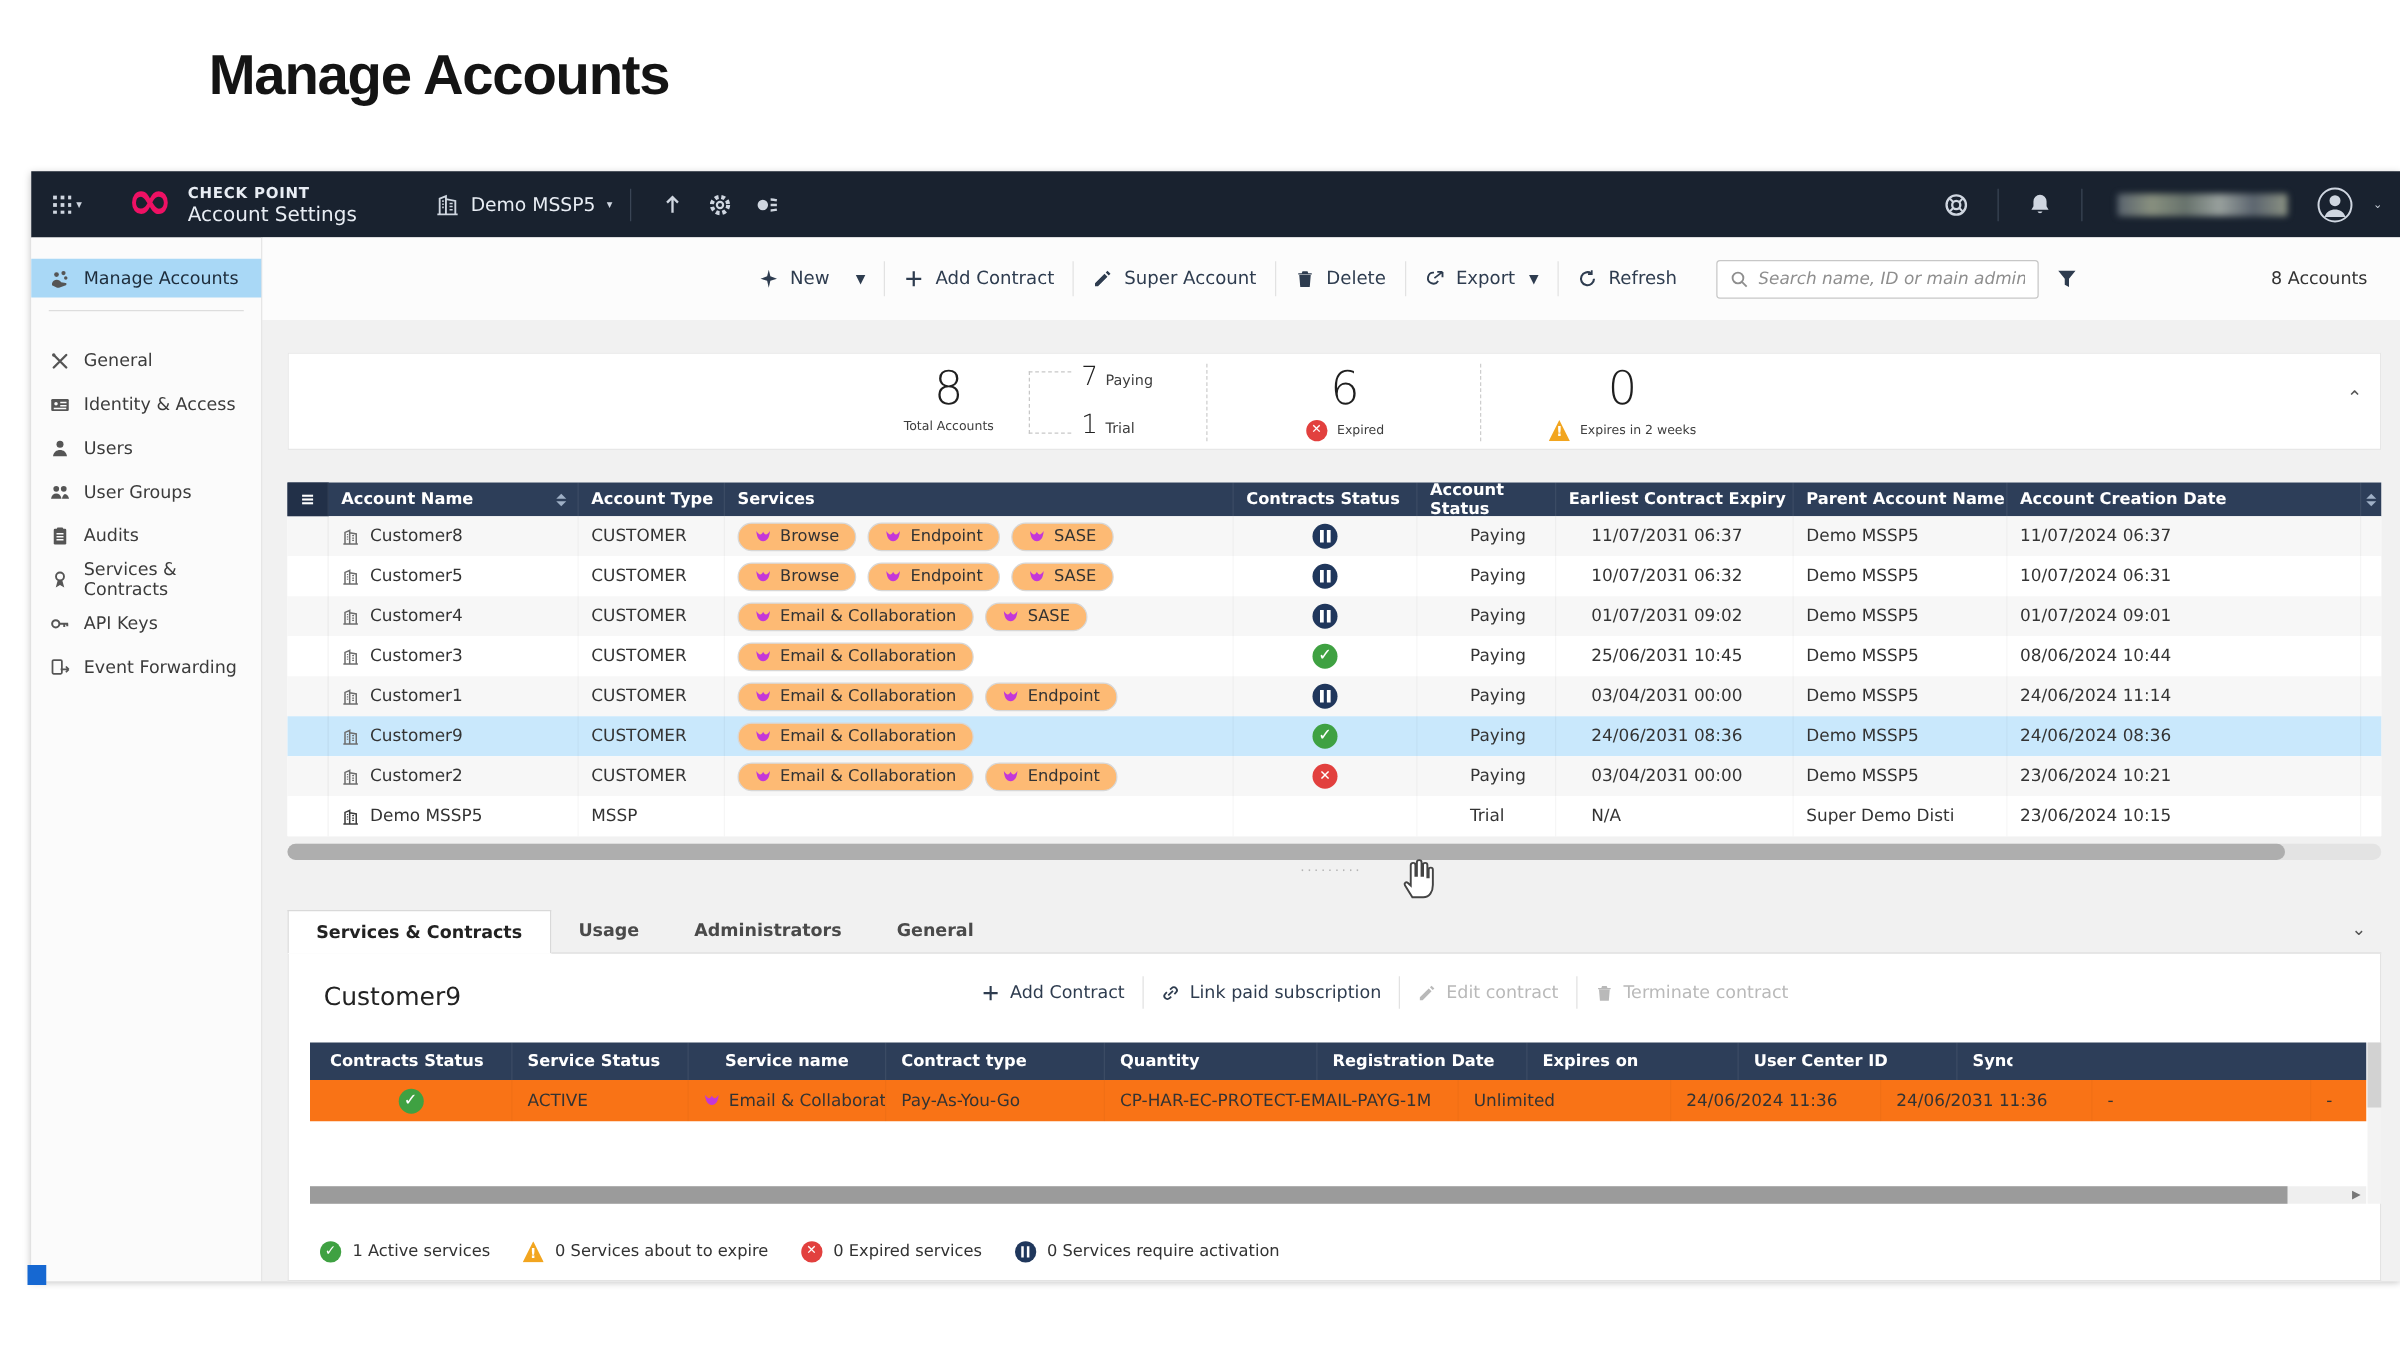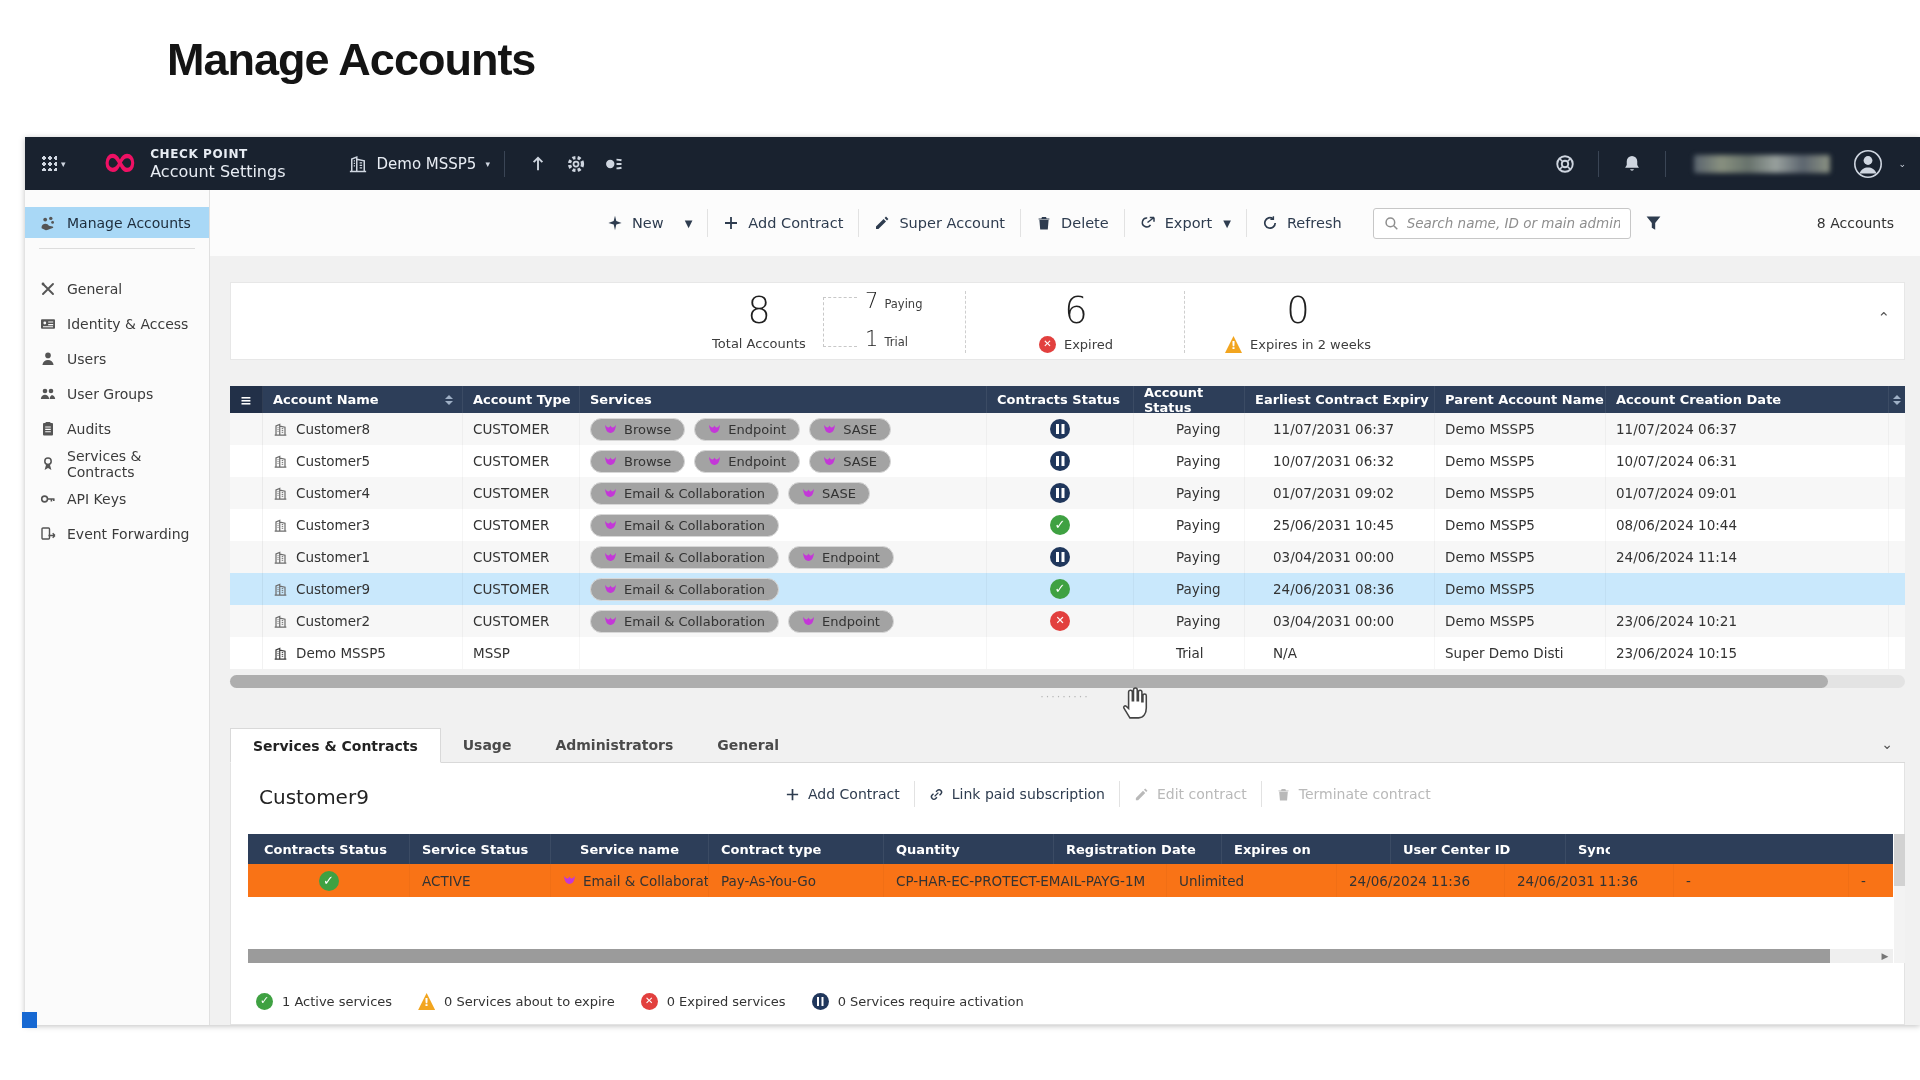--- a/index.html
+++ b/index.html
@@ -60,21 +60,21 @@
   .search-box input { border:none; outline:none; flex:1; font-size:13.5px; color:#333;
     font-family:inherit; background:transparent; }
   .search-box input::placeholder { font-style:italic; color:#8e8e8e; }
   .funnel { width:17px; height:17px; color:#2e3c4f; margin-left:14px; cursor:pointer; }
   .accounts-count { margin-left:auto; margin-right:26px; font-size:14px; color:#333; }
 
   
   .stats-card { position:absolute; top:92px; left:20px; width:1675px; height:78px; background:#fff;
     border:1px solid #e7e7e7; }
   .stat-num { font-size:37px; font-weight:300; color:#1f1f1f; line-height:1; text-align:center; }
-  .stat-label { font-size:13px; color:#3d3d3d; margin-top:7px; display:flex; align-items:center;
+  .stat-label { font-size:10px; color:#3d3d3d; margin-top:7px; display:flex; align-items:center;
     gap:8px; justify-content:center; }
   .stat-g { position:absolute; top:9px; text-align:center; }
   .g-total { left:428px; width:200px; }
   .g-expired { left:745px; width:200px; }
   .g-expiring { left:967px; width:200px; }
   .bracket { position:absolute; left:592px; top:14px; width:34px; height:50px;
     border-left:1px dashed #c8c8c8; border-top:1px dashed #c8c8c8; border-bottom:1px dashed #c8c8c8; }
   .mini-stat { position:absolute; display:flex; align-items:baseline; gap:6px; }
   .mini-num { font-size:21px; font-weight:300; color:#222; }
   .mini-label { font-size:11.5px; color:#3d3d3d; }
@@ -117,21 +117,21 @@
   .sortglyph b { border-top:4px solid #9fb0c6; }
   .trow { display:flex; height:32px; align-items:center; background:#fff; font-size:13.5px; color:#333; cursor:pointer; }
   .trow.alt { background:#f7f7f7; }
   .trow.selected { background:#c9e8fc; }
   .td { display:flex; align-items:center; padding-left:10px; height:100%; border-right:1px solid rgba(0,0,0,.035); overflow:hidden; white-space:nowrap; }
   .td.cmenu { width:33px; border-right:1px solid rgba(0,0,0,.05); }
   .td.ccenter { justify-content:center; padding-left:0; }
   .bicon { width:15px; height:15px; color:#6d6d6d; margin-right:8px; flex:0 0 15px; }
   .bicon.mssp { color:#3c3c3c; }
   .bicon svg { width:100%; height:100%; }
-  .pill { display:inline-flex; align-items:center; gap:7px; background:#a3a3a3; border:1px solid #d7d7d7;
+  .pill { display:inline-flex; align-items:center; gap:7px; background:#fdba74; border:1px solid #d7d7d7;
     border-radius:13px; padding:3px 13px; font-size:13px; color:#333; margin-right:9px; white-space:nowrap; }
   .tulip { width:13px; height:11px; fill:#c437d8; flex:0 0 13px; }
 
   .hscroll1 { position:absolute; top:485px; left:20px; width:1675px; height:13px; background:#e3e3e3; border-radius:7px; }
   .hscroll1 .thumb { width:1598px; height:13px; background:#aeaeae; border-radius:7px; cursor:pointer; }
   .drag-dots { position:absolute; top:502px; left:0; right:0; text-align:center; color:#b5b5b5;
     font-size:11px; letter-spacing:2px; line-height:10px; cursor:row-resize; }
 
   
   .detail { position:absolute; top:538px; left:20px; width:1675px; bottom:0; }
@@ -665,20 +665,21 @@
                 </svg>
                 <span>Email &amp; Collaboration</span>
               </span>
             </div>
     <div class="td c3 ccenter">
               <span class="sticon st-active"></span>
             </div>
     <div class="td c4" style="padding-left:42px">Paying</div>
     <div class="td c5" style="padding-left:28px">24/06/2031 08:36</div>
     <div class="td c6">Demo MSSP5</div>
+    <div class="td c7">24/06/2024 08:36</div>
     <div class="td" style="width:16px;border-right:none"></div>
   </div>
 
   <div class="trow alt">
     <div class="td cmenu"></div>
     <div class="td c0">
       <span class="bicon">
         <svg viewBox="0 0 16 16" fill="none" stroke="currentColor" stroke-width="1.3">
                   <path d="M3.2 14V4.2l4-1.7V14M7.2 4.4l5.6 1.1V14M1.8 14h12.4"></path>
                   <path d="M4.8 6h1.1M4.8 8h1.1M4.8 10h1.1M9.3 7h1.6M9.3 9h1.6M9.3 11h1.6" stroke-width="1"></path>

